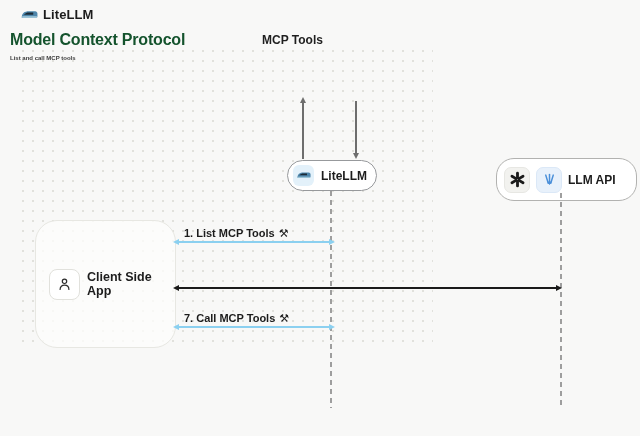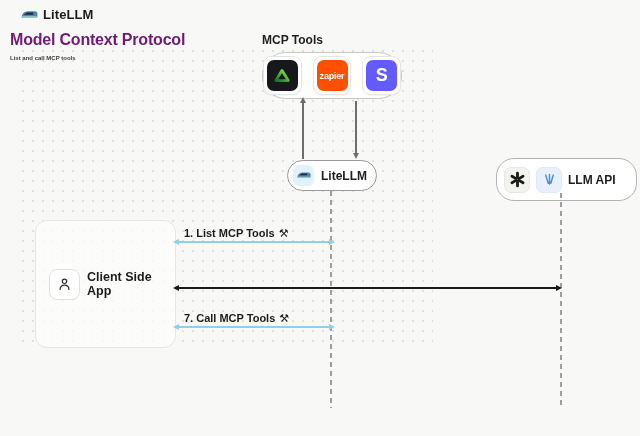--- a/index.html
+++ b/index.html
@@ -8,21 +8,21 @@
 
   
   .dotgrid{position:absolute;left:18px;top:46px;width:415px;height:304px;
     background-image:radial-gradient(circle,#e1e1dc 1px,transparent 1.4px);
     background-size:10px 10px;pointer-events:none;}
 
   
   .brand{position:absolute;left:20px;top:7px;display:flex;align-items:center;gap:5px;}
   .brand .logo{width:18px;height:14px;display:block;}
   .brand .brand-text{font-size:13px;font-weight:700;color:#1c1c1c;letter-spacing:.1px;}
-  .page-title{position:absolute;left:10px;top:31px;margin:0;font-size:16px;font-weight:800;color:#701a75;letter-spacing:-.2px;}
+  .page-title{position:absolute;left:10px;top:31px;margin:0;font-size:16px;font-weight:800;color:#14532d;letter-spacing:-.2px;}
   .page-subtitle{position:absolute;left:10px;top:55px;margin:0;font-size:6px;font-weight:600;color:#3a3a3a;}
 
   
   .mcp-label{position:absolute;left:262px;top:33px;width:140px;font-size:12px;font-weight:600;color:#1f1f1f;}
   .mcp-pill{position:absolute;left:262px;top:52px;width:140px;height:47px;box-sizing:border-box;
     background:#fff;border:1px solid #c6c6c3;border-radius:24px;display:flex;align-items:center;justify-content:center;gap:11px;}
   .tile-card{width:37px;height:37px;background:#fff;border:1px solid #e5e5e2;border-radius:9px;
     display:flex;align-items:center;justify-content:center;box-shadow:0 1px 2px rgba(0,0,0,.05);}
   .tile{width:31px;height:31px;border-radius:7px;display:flex;align-items:center;justify-content:center;}
   .tile.dark{background:#17181c;}
@@ -41,21 +41,21 @@
   .node-litellm{left:287px;top:160px;width:90px;height:31px;border:1px solid #97999c;border-radius:16px;padding-left:5px;gap:7px;}
   .node-litellm .chip{width:21px;height:21px;border-radius:6px;background:#e3f1fa;display:flex;align-items:center;justify-content:center;}
   .node-label{font-size:12px;font-weight:700;color:#1d1d1d;}
   .node-llmapi{left:496px;top:158px;width:141px;height:43px;border:1px solid #b2b2b0;border-radius:18px;padding-left:7px;gap:6px;}
   .node-llmapi .chip{width:24px;height:24px;border-radius:7px;display:flex;align-items:center;justify-content:center;}
   .chip.gray{background:#f2f2ef;border:1px solid #e7e7e3;}
   .chip.blue{background:#e8f1fb;border:1px solid #dbe8f7;}
 
   
   .client-box{position:absolute;left:35px;top:220px;width:141px;height:128px;box-sizing:border-box;
-    background:rgba(253,253,252,.75);border:1px solid #e7e7e2;border-radius:12px;
+    background:rgba(253,253,252,.75);border:1px solid #e7e7e2;border-radius:22px;
     display:flex;align-items:center;padding-left:13px;gap:7px;}
   .person-card{width:29px;height:29px;background:#fff;border:1px solid #e1e1dc;border-radius:8px;
     display:flex;align-items:center;justify-content:center;flex:0 0 auto;}
   .client-label{font-size:12.5px;font-weight:600;color:#1c1c1c;}
 
   
   .lifeline{position:absolute;width:2px;
     background-image:repeating-linear-gradient(to bottom,#9e9e9e 0px,#9e9e9e 5px,transparent 5px,transparent 9px);}
 
   
@@ -81,41 +81,20 @@
       <path d="M3 16 C3 8 8 4.5 16 4.5 L27 4.5 C29.2 4.5 31 6.3 31 8.5 L31 13 C31 14.7 29.7 16 28 16 Z" fill="#4e86ab"></path>
       <path d="M7 10.5 C9.5 7.5 12.5 6.5 16 6.5 L23.5 6.5 L23.5 10.5 Z" fill="#1c2b36"></path>
       <rect x="3.5" y="13.4" width="27" height="2.6" rx="1.3" fill="#a8cede"></rect>
     </svg>
     <span class="brand-text">LiteLLM</span>
   </div>
   <h1 class="page-title">Model Context Protocol</h1>
   <p class="page-subtitle">List and call MCP tools</p>
 
   <div class="mcp-label">MCP Tools</div>
-  <div class="mcp-pill">
-    <div class="tile-card">
-      <div class="tile dark">
-        <svg width="20" height="20" viewBox="0 0 24 24">
-          <defs>
-            <linearGradient id="triGrad" x1="0" y1="1" x2="1" y2="0">
-              <stop offset="0" stop-color="#1c6b2e"></stop>
-                <stop offset="1" stop-color="#8df24e"></stop>
-            </linearGradient>
-          </defs>
-          <path d="M12 5.5 L19.5 17.5 L4.5 17.5 Z" fill="none" stroke="url(#triGrad)" stroke-width="3.4" stroke-linejoin="round"></path>
-        </svg>
-      </div>
-    </div>
-    <div class="tile-card">
-      <div class="tile zapier">zapier</div>
-    </div>
-    <div class="tile-card">
-      <div class="tile stripe">S</div>
-    </div>
-  </div>
 
   <div class="v-arr head-up" style="left:302px;top:103px;height:56px;"></div>
   <div class="v-arr head-down" style="left:355px;top:101px;height:52px;"></div>
 
   <div class="node node-litellm">
     <span class="chip">
       <svg width="15" height="11" viewBox="0 0 32 22">
         <path d="M3 16 C3 8 8 4.5 16 4.5 L27 4.5 C29.2 4.5 31 6.3 31 8.5 L31 13 C31 14.7 29.7 16 28 16 Z" fill="#4e86ab"></path>
         <path d="M7 10.5 C9.5 7.5 12.5 6.5 16 6.5 L23.5 6.5 L23.5 10.5 Z" fill="#1c2b36"></path>
         <rect x="3.5" y="13.4" width="27" height="2.6" rx="1.3" fill="#a8cede"></rect>

